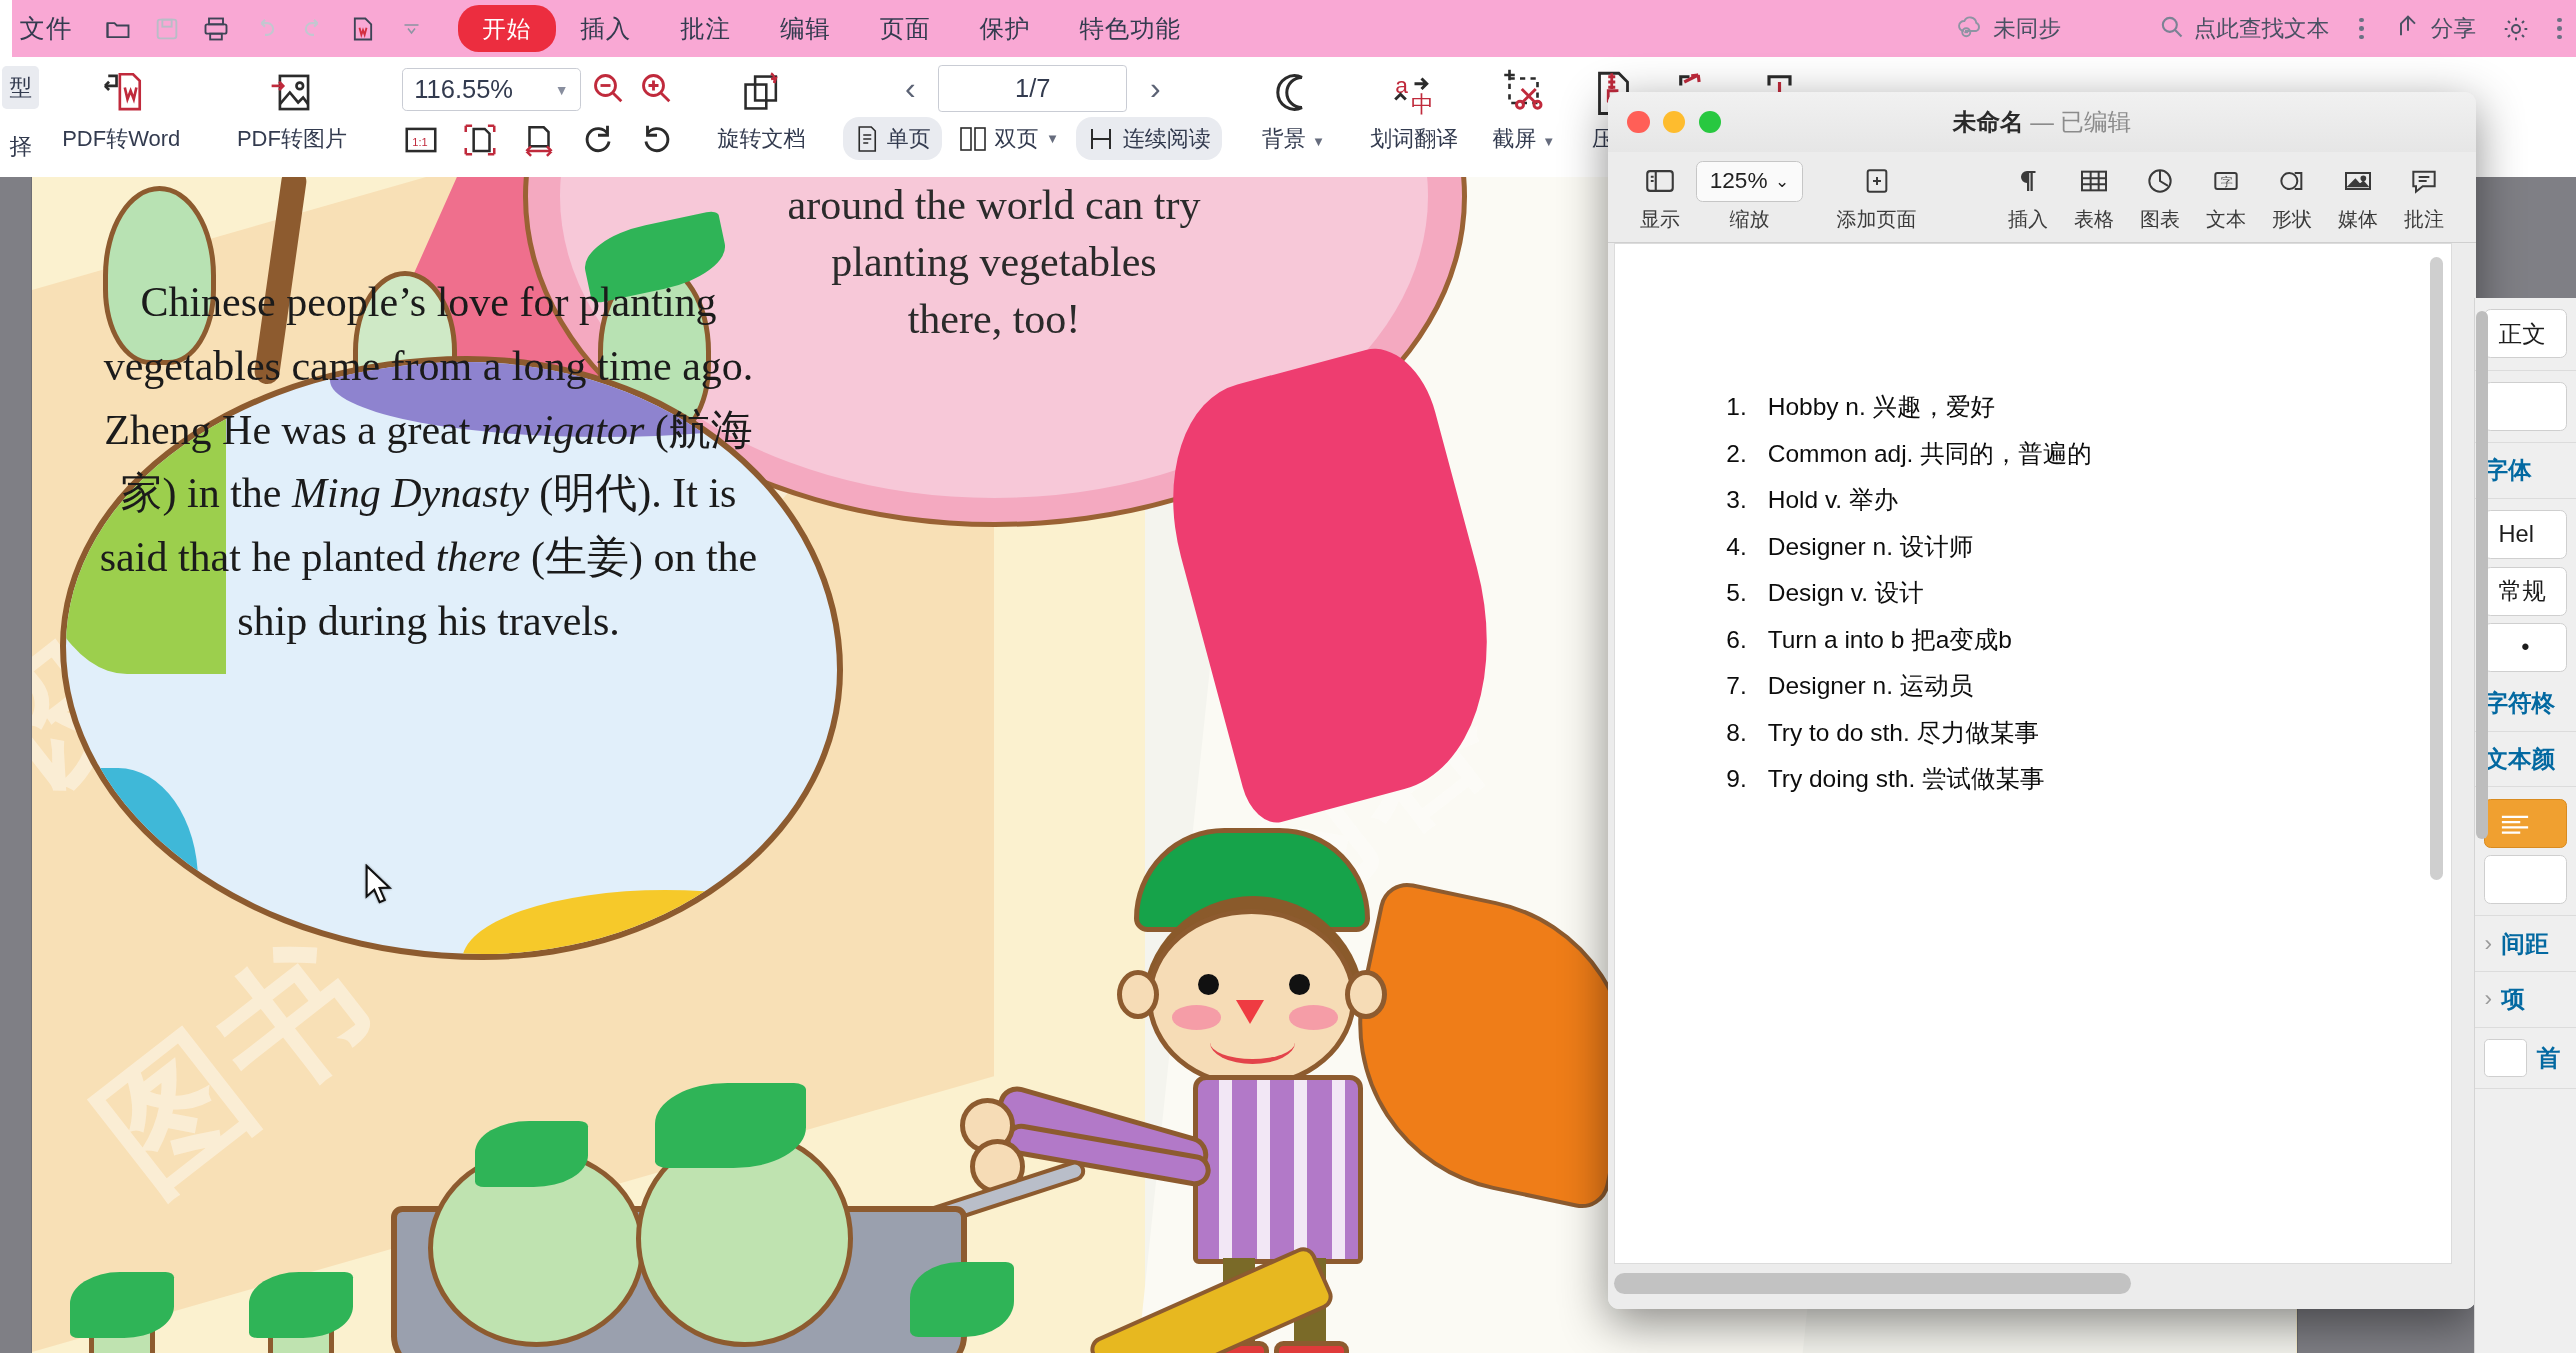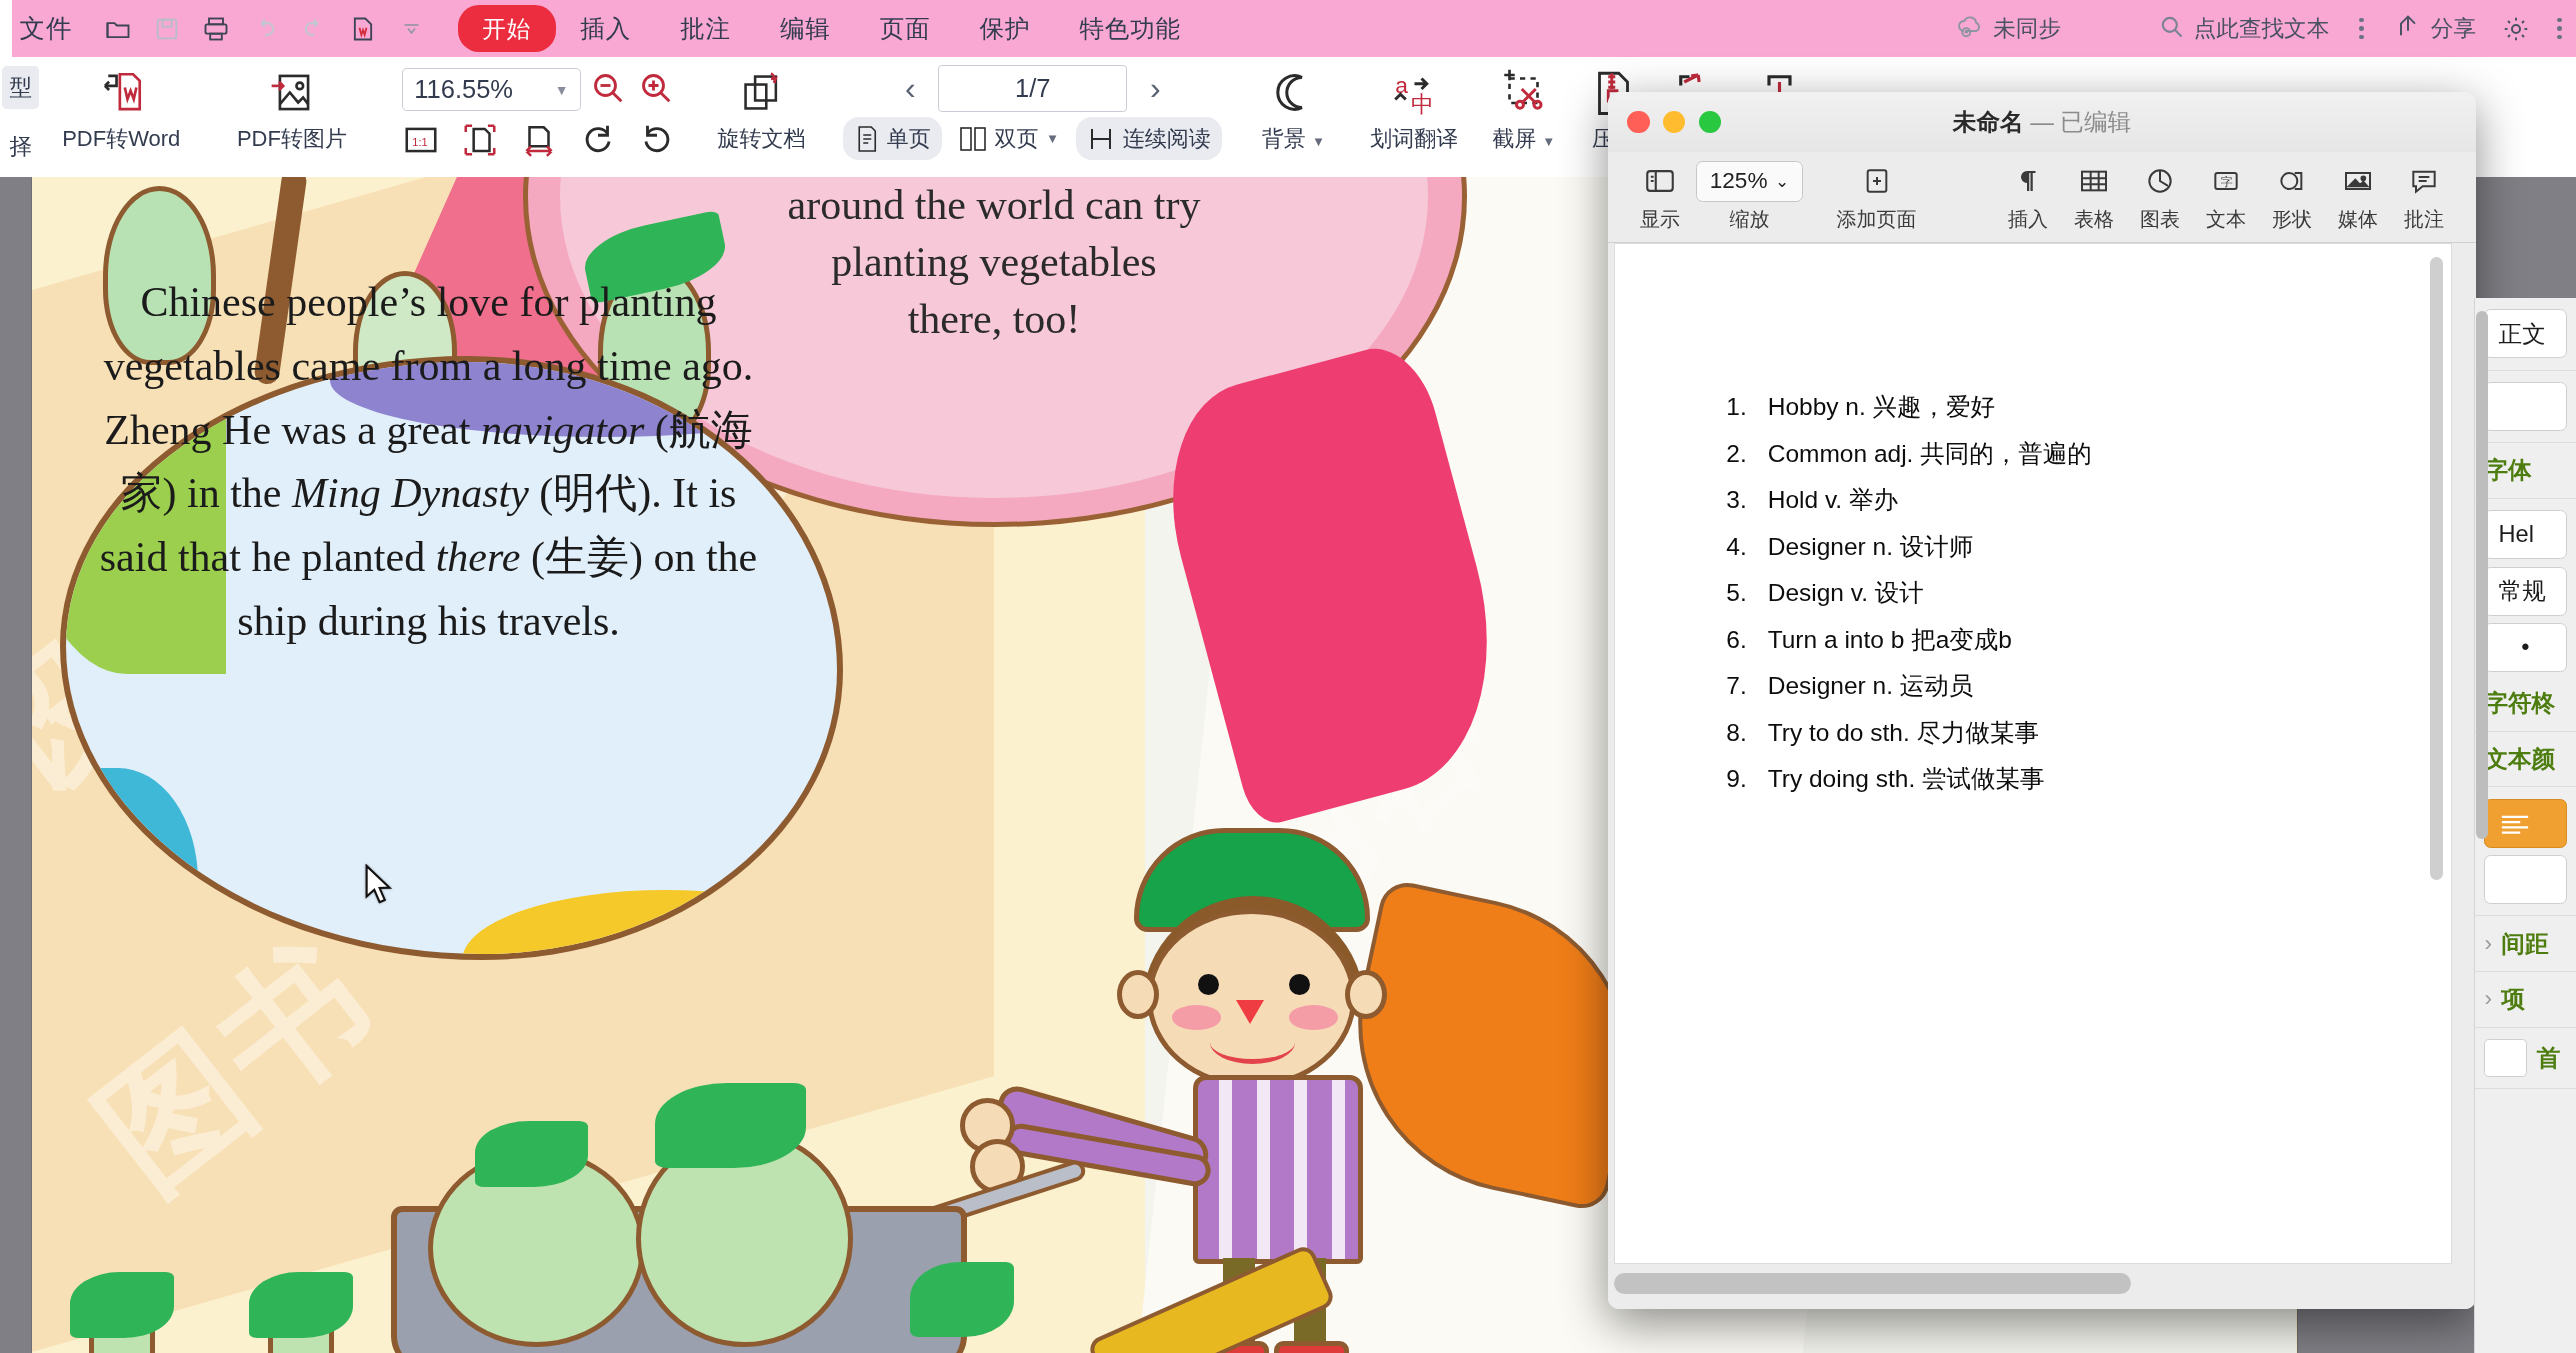--- a/index.html
+++ b/index.html
@@ -199,21 +199,21 @@
   .hscroll { position:absolute; left:5.7px; bottom:15px; width:517px; height:21px;
              background:#c2c2c2; border-radius:10.4px; }
 
   
   .inspector { position:absolute; left:2474px; top:298px; width:102px; height:1055px;
                background:#efefef; border-left:0.9px solid #d4d4d4; }
   .ins-row { padding:11.3px 9.4px; border-bottom:0.9px solid #dcdcdc; }
   .ins-pill { background:#fff; border:0.9px solid #cfcfcf; border-radius:6.6px;
               height:49px; display:flex; align-items:center; padding-left:13.2px;
               font-size:23.6px; color:#1c1c1c; overflow:hidden; white-space:nowrap; }
-  .ins-label { font-size:23.6px; color:#4d7c0f; font-weight:bold; }
+  .ins-label { font-size:23.6px; color:#0369a1; font-weight:bold; }
   .ins-pill.orange { background:#f0a030; border-color:#d98b1f; }
   .ins-arrow { color:#9a9a9a; font-size:22.6px; margin-right:9.4px; }
   .ins-sq { width:43px; height:38px; background:#fff; border:0.9px solid #cfcfcf; border-radius:4.7px;}
   .ins-flex { display:flex; align-items:center; }
   .inspector-scroll { position:absolute; left:2476px; top:311px; width:12.3px; height:528px;
                       background:#bdbdbd; border-radius:6.6px; }
   .pdf-scroll-right { position:absolute; right:0; top:177px; width:22.6px; height:1176px;
                       background:#6e6e74; }
 </style>
 </head>

